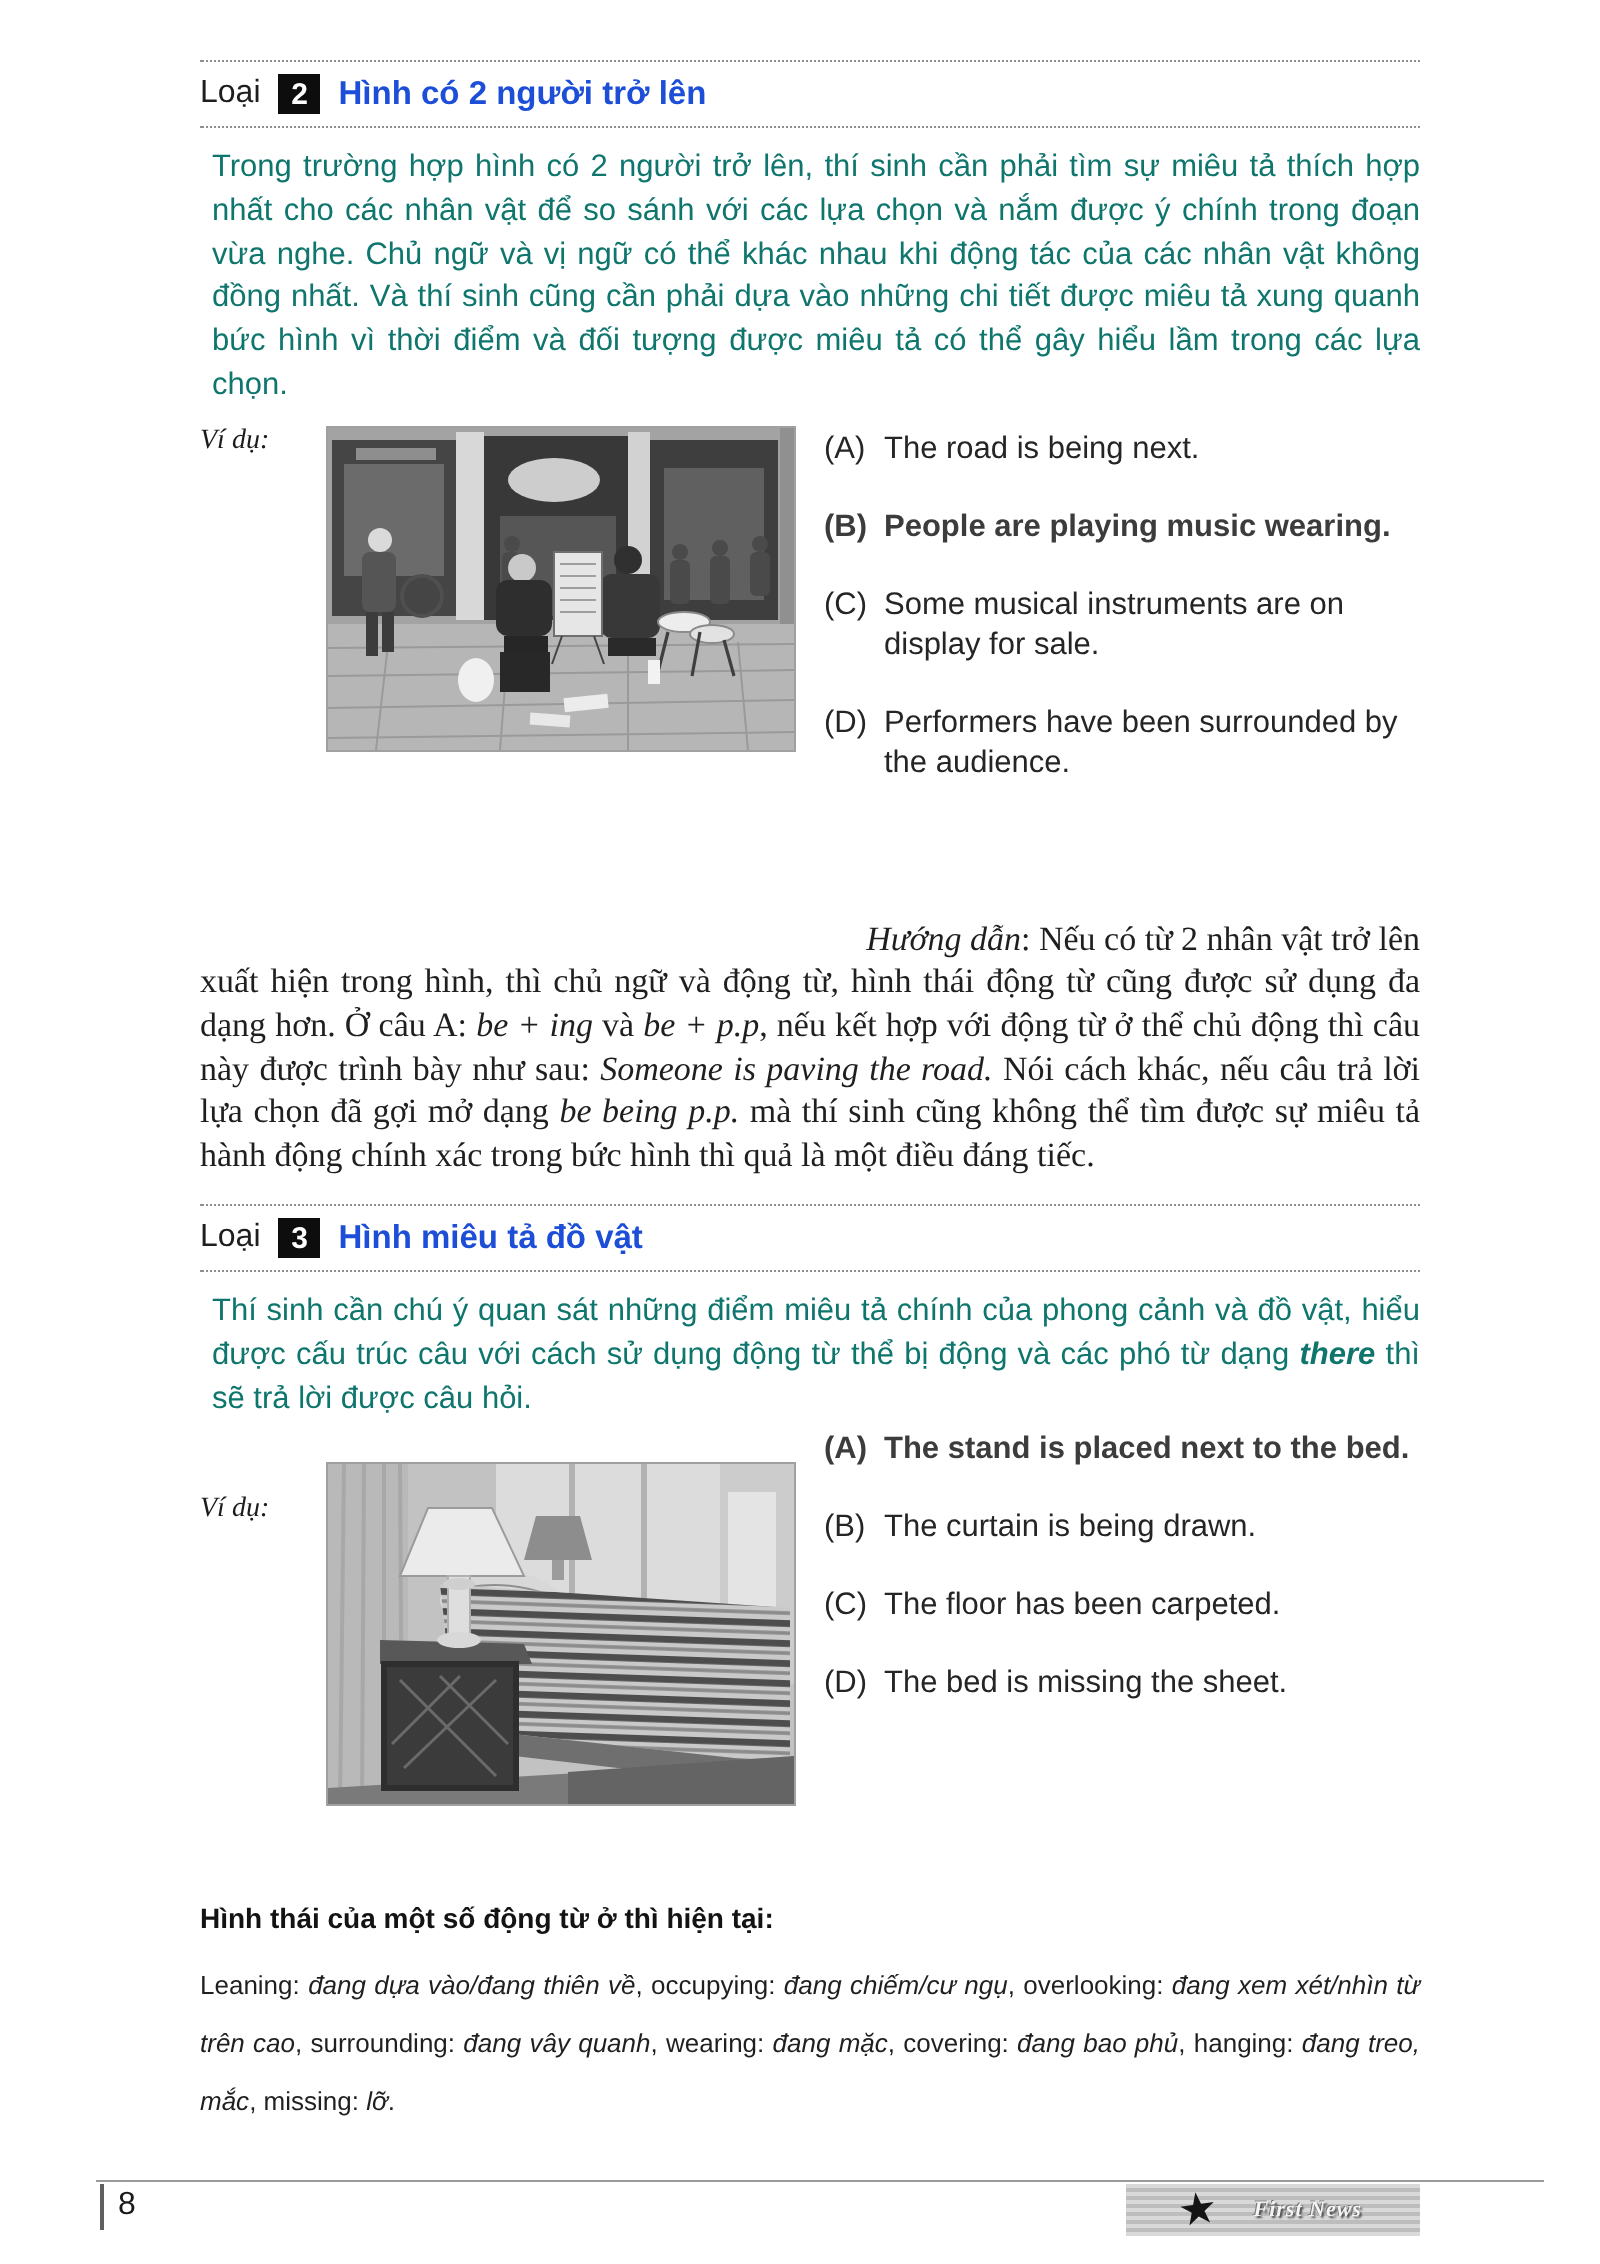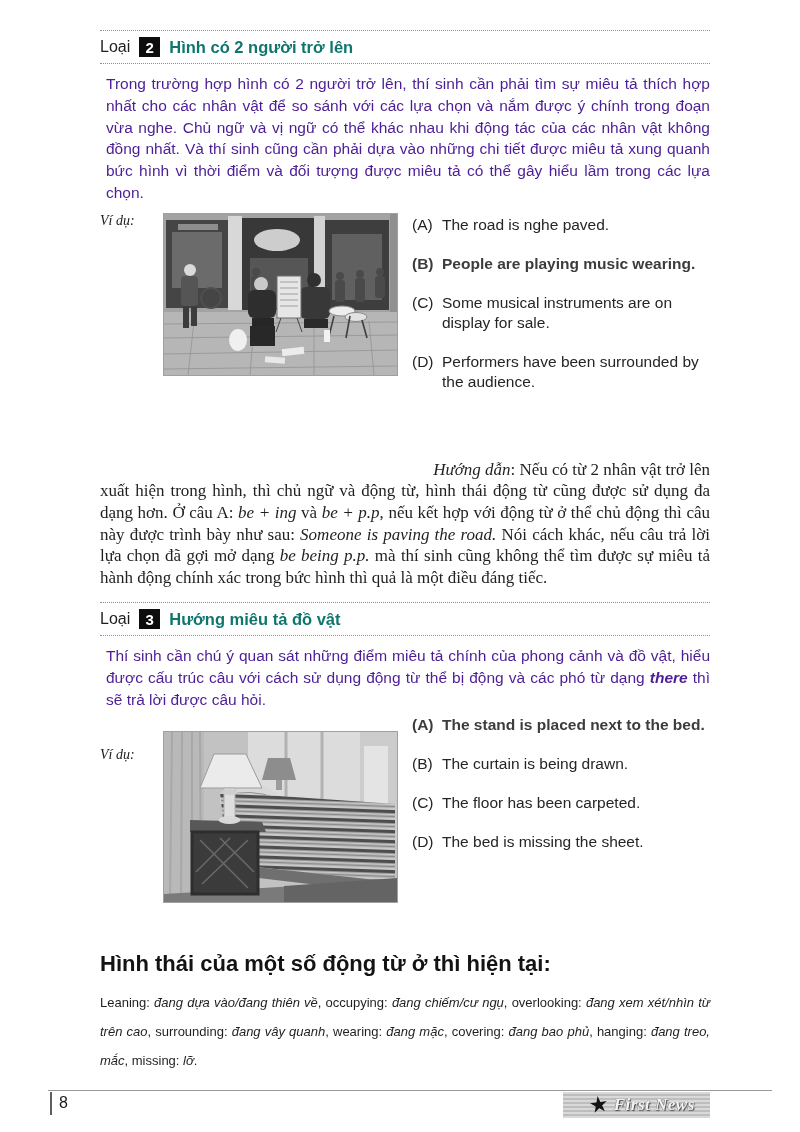--- a/index.html
+++ b/index.html
@@ -6,24 +6,24 @@
   .page{position:relative;width:800px;height:1132px;background:#ffffff;overflow:hidden;
         font-family:"Liberation Sans","DejaVu Sans",sans-serif;color:#2b2b2b;}
   .content{position:absolute;left:100px;top:30px;width:610px;}
 
   
   .section-header{display:flex;align-items:center;gap:9px;
     border-top:1px dotted #8f8f8f;border-bottom:1px dotted #8f8f8f;padding:6px 0;}
   .loai{font-size:16px;color:#1e1e1e;}
   .loai-num{display:inline-flex;align-items:center;justify-content:center;
     min-width:21px;height:20px;background:#0d0d0d;color:#fff;font-weight:bold;font-size:15px;}
-  .loai-title{font-size:16.5px;font-weight:bold;color:#0f766e;}
-
-  
-  .intro{margin:9px 0 0 6px;font-size:15.5px;line-height:21.8px;text-align:justify;color:#4c1d95;}
+  .loai-title{font-size:16.5px;font-weight:bold;color:#1d4ed8;}
+
+  
+  .intro{margin:9px 0 0 6px;font-size:15.5px;line-height:21.8px;text-align:justify;color:#0f766e;}
   .sec3-header{margin-top:14px;}
 
   
   .example{display:flex;margin-top:9px;}
   .ex2{margin-top:2px;}
   .vidu{flex:0 0 63px;font-family:"Liberation Serif","DejaVu Serif",serif;font-style:italic;
         font-size:14px;color:#1c1c1c;}
   .ex2 .vidu{padding-top:34px;}
   .photo{flex:0 0 233px;border:1px solid #a0a0a0;background:#c4c4c4;display:block;}
   .photo1{height:161px;}
@@ -34,33 +34,33 @@
   .opt-bold{font-weight:bold;color:#3c3c3c;}
 
   
   .guide{font-family:"Liberation Serif","DejaVu Serif",serif;font-size:17px;line-height:21.6px;color:#1f1f1f;margin-top:48px;}
   .guide-first{text-align:right;margin-top:3px;}
   .guide-body{text-align:justify;}
   .it{font-style:italic;}
   .bd{font-weight:bold;}
 
   
-  .verbs-heading{margin-top:14px;font-size:22px;font-weight:bold;color:#131313;}
+  .verbs-heading{margin-top:14px;font-size:14px;font-weight:bold;color:#131313;}
   .verbs-body{margin:11px 0 0;font-family:Liberation Sans, sans-serif;
     font-size:13px;line-height:29px;text-align:justify;color:#1f1f1f;}
 
   
   .footer-line{position:absolute;left:48px;right:28px;top:1090px;border-top:1px solid #9a9a9a;}
   .page-number{position:absolute;left:50px;top:1092px;font-size:16px;color:#1a1a1a;
     padding:1px 0 2px 7px;border-left:2px solid #5f5f5f;line-height:20px;}
   .logo{position:absolute;right:90px;top:1092px;width:147px;height:26px;display:flex;align-items:center;
     background:repeating-linear-gradient(180deg,#d9d9d9 0 2px,#bdbdbd 2px 4px);}
   .logo-star{font-size:22px;line-height:1;color:#141414;margin-left:26px;transform:rotate(-8deg);}
   .logo-text{font-family:"Liberation Serif","DejaVu Serif",serif;font-style:italic;font-weight:bold;
-    font-size:17px;color:#f4f4f4;margin-left:5px;letter-spacing:0.5px;
+    font-size:11px;color:#f4f4f4;margin-left:18px;letter-spacing:0.5px;
     text-shadow:1px 1px 1px #4a4a4a,-0.5px -0.5px 0 #7a7a7a;}
 </style>
 </head>
 <body>
 
 <div class="page">
   <div class="content">
 
     <div class="section-header">
       <span class="loai">Loại</span>
@@ -136,21 +136,21 @@
         </g>
         <ellipse cx="74" cy="126" rx="9" ry="11" fill="#f0f0f0"></ellipse>
         <rect x="86" y="112" width="25" height="20" fill="#282828"></rect>
         <rect x="118" y="134" width="22" height="7" fill="#ececec" transform="rotate(-6 129 137)"></rect>
         <rect x="101" y="143" width="20" height="6" fill="#e8e8e8" transform="rotate(4 111 146)"></rect>
         <rect x="160" y="116" width="6" height="12" fill="#f2f2f2"></rect>
       </svg>
       <div class="options">
         <div class="option">
           <span class="opt-letter">(A)</span>
-          <span class="opt-text">The road is nghe paved.</span>
+          <span class="opt-text">The road is being next.</span>
         </div>
         <div class="option opt-bold">
           <span class="opt-letter">(B)</span>
           <span class="opt-text">People are playing music wearing.</span>
         </div>
         <div class="option">
           <span class="opt-letter">(C)</span>
           <span class="opt-text">Some musical instruments are on display for sale.</span>
         </div>
         <div class="option">
@@ -161,21 +161,21 @@
     </div>
 
     <div class="guide">
       <div class="guide-first"><span class="it">Hướng dẫn</span><span>: Nếu có từ 2 nhân vật trở lên</span></div>
       <div class="guide-body"><span>xuất hiện trong hình, thì chủ ngữ và động từ, hình thái động từ cũng được sử dụng đa dạng hơn. Ở câu A: </span><span class="it">be + ing</span><span> và </span><span class="it">be + p.p</span><span>, nếu kết hợp với động từ ở thể chủ động thì câu này được trình bày như sau: </span><span class="it">Someone is paving the road.</span><span> Nói cách khác, nếu câu trả lời lựa chọn đã gợi mở dạng </span><span class="it">be being p.p.</span><span> mà thí sinh cũng không thể tìm được sự miêu tả hành động chính xác trong bức hình thì quả là một điều đáng tiếc.</span></div>
     </div>
 
     <div class="section-header sec3-header">
       <span class="loai">Loại</span>
       <span class="loai-num">3</span>
-      <span class="loai-title">Hướng miêu tả đồ vật</span>
+      <span class="loai-title">Hình miêu tả đồ vật</span>
     </div>
 
     <p class="intro"><span>Thí sinh cần chú ý quan sát những điểm miêu tả chính của phong cảnh và đồ vật, hiểu được cấu trúc câu với cách sử dụng động từ thể bị động và các phó từ dạng </span><span class="it bd">there</span><span> thì sẽ trả lời được câu hỏi.</span></p>
 
     <div class="example ex2">
       <span class="vidu">Ví dụ:</span>
       <svg class="photo photo2" viewBox="0 0 233 170" role="img" aria-label="Bed with striped bedspread beside a wooden nightstand with a lamp">
         <defs>
           <pattern id="bstr" width="10" height="10" patternUnits="userSpaceOnUse" patternTransform="rotate(2)">
             <rect width="10" height="10" fill="#c9c9c9"></rect>

